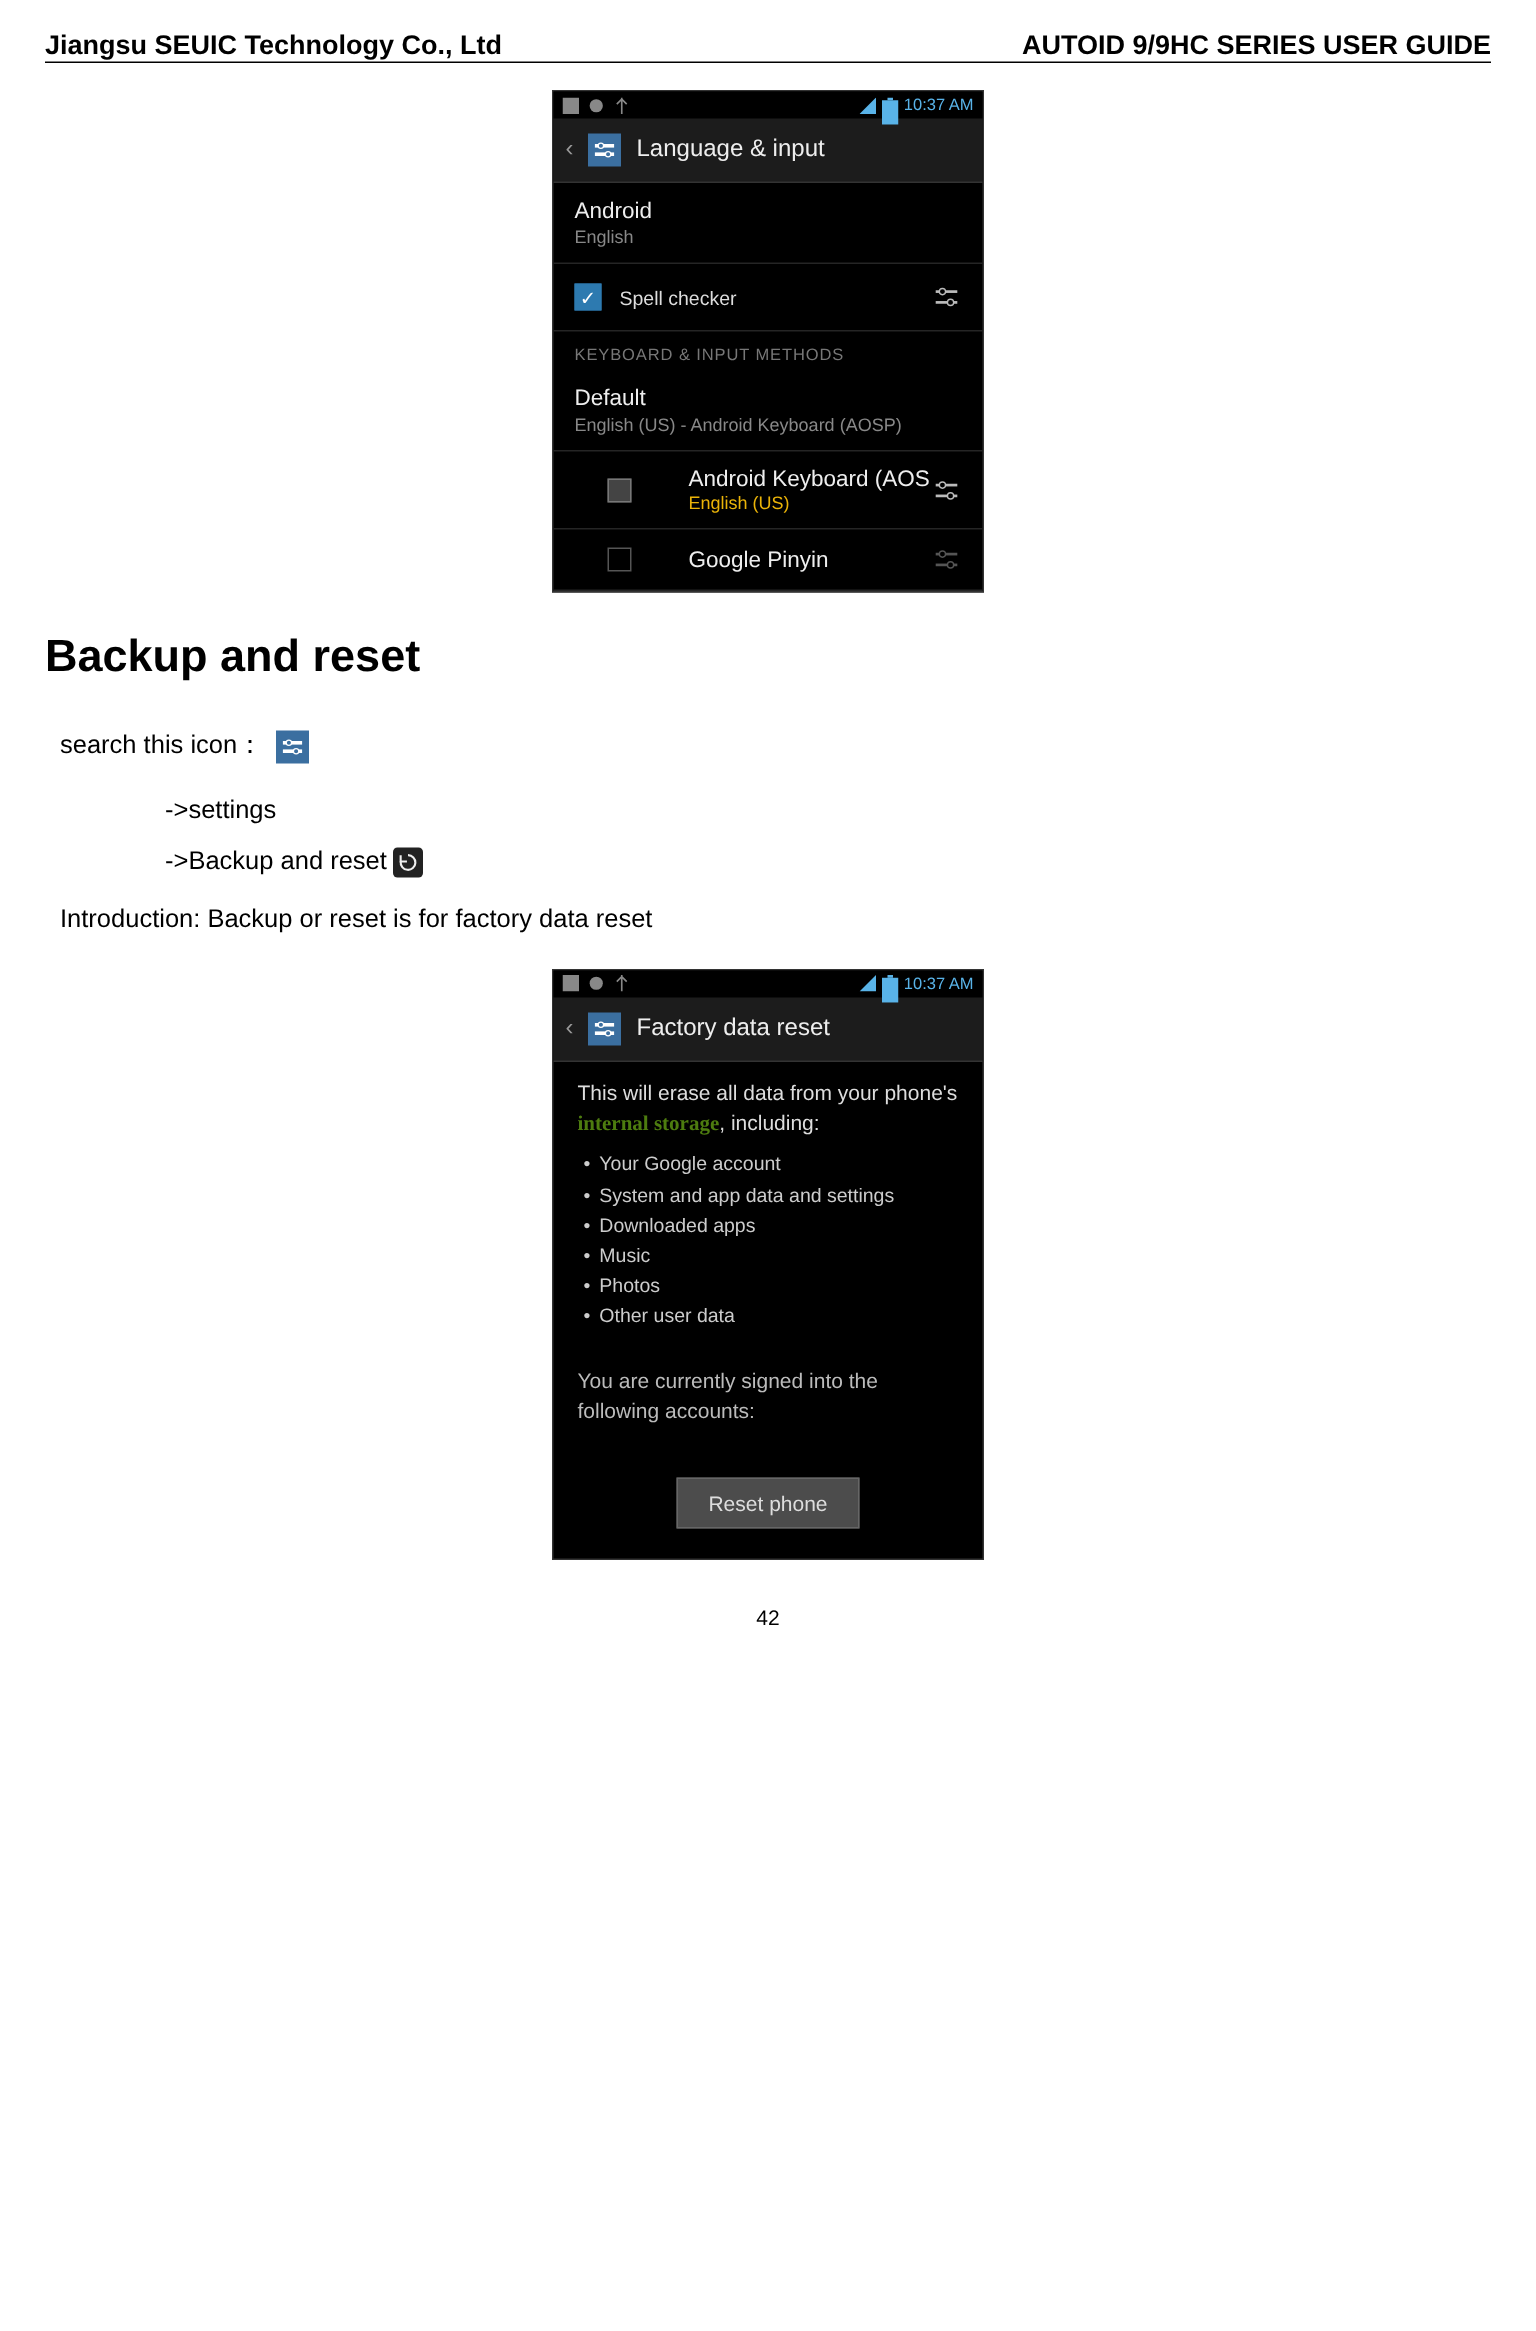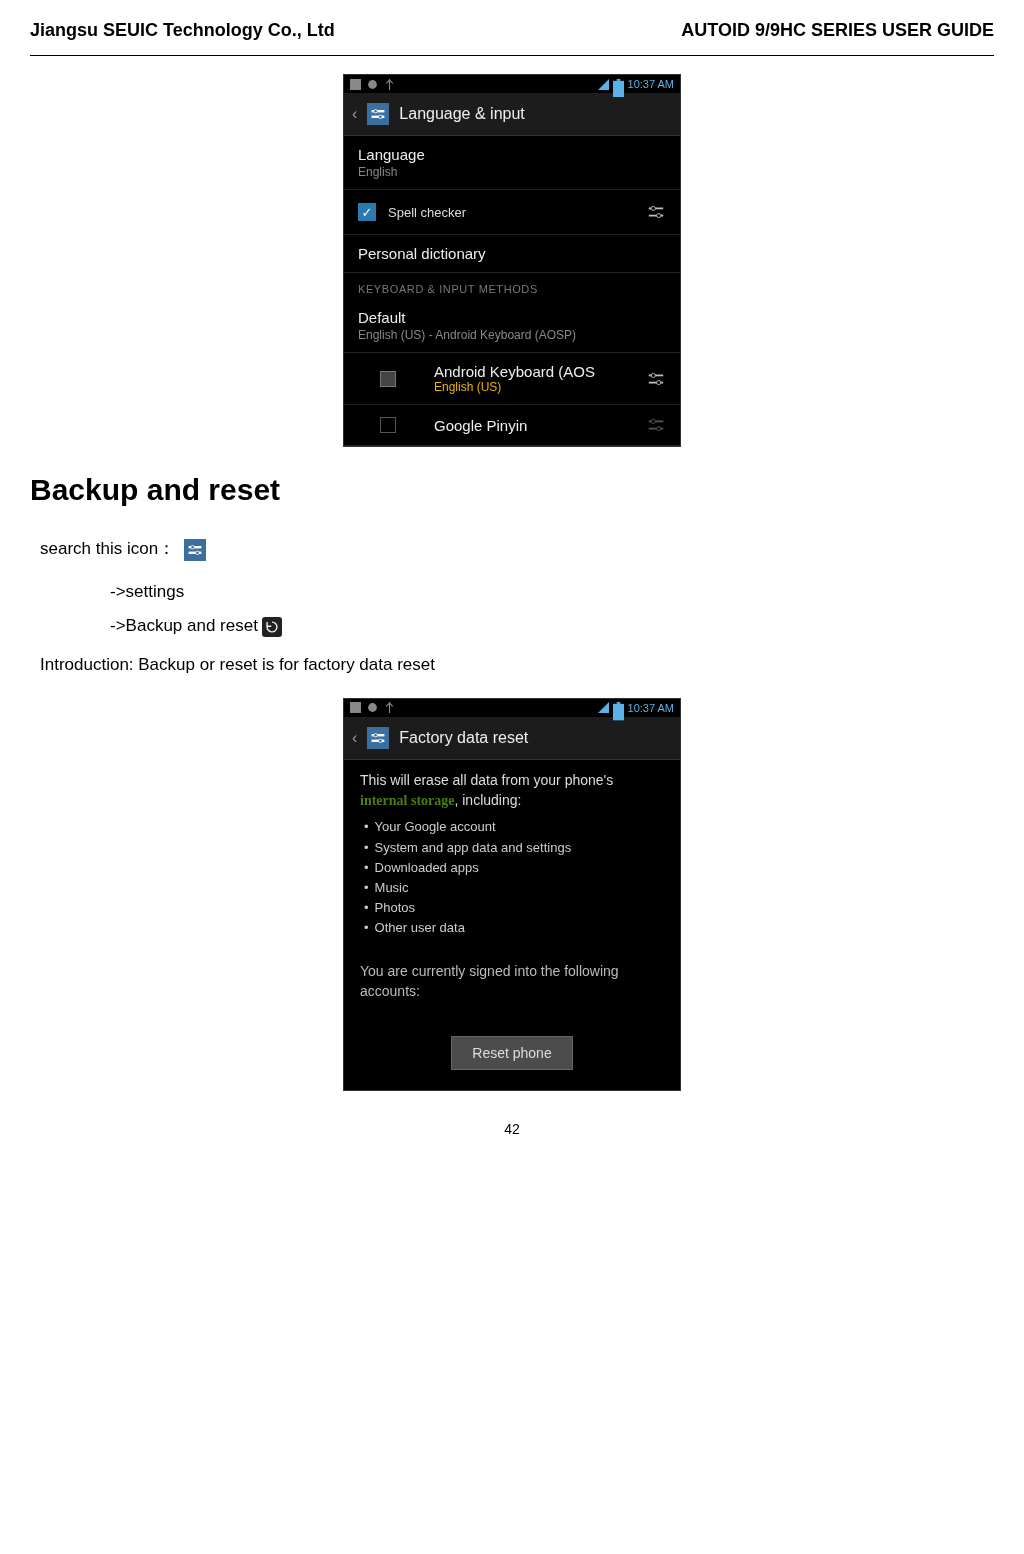--- a/index.html
+++ b/index.html
@@ -10,26 +10,26 @@
     margin: 0 auto;
     padding: 20px 30px 40px 30px;
     color: #000;
   }
   .header {
     display: flex;
     justify-content: space-between;
     font-weight: bold;
     font-size: 18px;
     border-bottom: 1.5px solid #000;
-    padding-bottom: 14px;
+    padding-bottom: 0;
     margin-bottom: 13px;
   }
   .phone-wrap { display: flex; justify-content: center; margin: 18px 0 26px 0; }
   .phone {
-    width: 338px;
+    width: 288px;
     background: #000;
     border: 1px solid #333;
     color: #ddd;
     font-size: 13px;
   }
   .statusbar {
     display: flex;
     justify-content: space-between;
     align-items: center;
     padding: 3px 6px;
@@ -149,40 +149,37 @@
             <rect x="2" y="5" width="16" height="3" fill="#fff"></rect>
             <rect x="2" y="12" width="16" height="3" fill="#fff"></rect>
             <circle cx="7" cy="6.5" r="2.2" fill="#3b6fa0" stroke="#fff"></circle>
             <circle cx="13" cy="13.5" r="2.2" fill="#3b6fa0" stroke="#fff"></circle>
           </svg>
       </span>
       <span>Language &amp; input</span>
     </div>
 
     <div class="row">
-      <div class="primary">Language</div>
+      <div class="primary">Android</div>
       <div class="secondary">English</div>
     </div>
 
     <div class="check-row">
       <span class="chk on">✓</span>
       <span class="primary">Spell checker</span>
       <span style="margin-left:auto" class="tune">
         <svg viewBox="0 0 20 20" width="18" height="18">
             <rect x="2" y="5" width="16" height="2" fill="#bbb"></rect>
             <rect x="2" y="13" width="16" height="2" fill="#bbb"></rect>
             <circle cx="7" cy="6" r="2.3" fill="#000" stroke="#bbb"></circle>
             <circle cx="13" cy="14" r="2.3" fill="#000" stroke="#bbb"></circle>
           </svg>
       </span>
     </div>
 
-    <div class="row">
-      <div class="primary">Personal dictionary</div>
-    </div>
 
     <div class="section-label">KEYBOARD &amp; INPUT METHODS</div>
 
     <div class="row">
       <div class="primary">Default</div>
       <div class="secondary">English (US) - Android Keyboard (AOSP)</div>
     </div>
 
     <div class="kb-row">
       <div class="kb-left">

